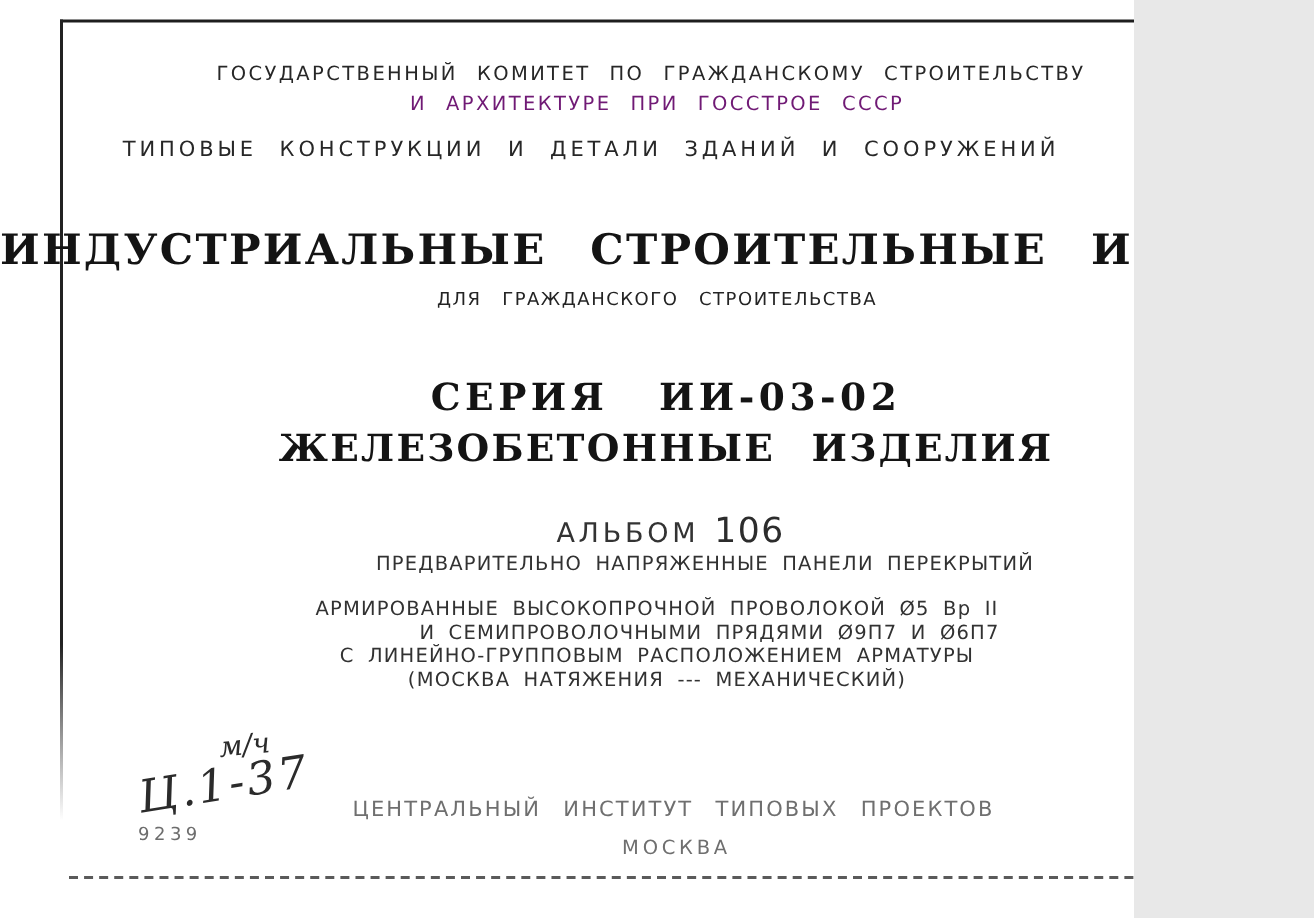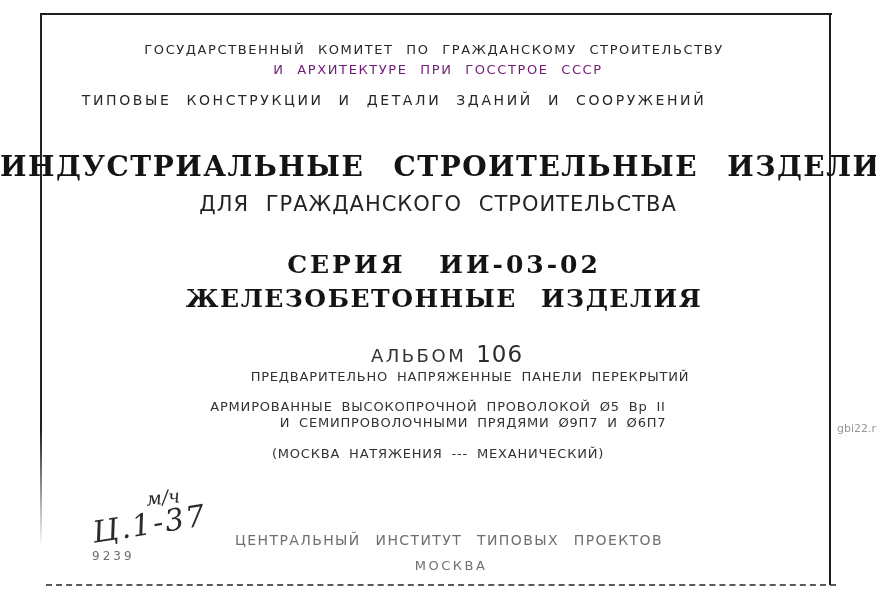--- a/index.html
+++ b/index.html
@@ -1,18 +1,18 @@
 <!DOCTYPE html>
 <html><head>
 <meta charset="utf-8">
 <style>
   html,body{margin:0;padding:0;background:#e8e8e8;}
   .page{
     position:relative;
-    width:876px;height:612px;
+    width:756px;height:612px;
     background:#ffffff;
     overflow:hidden;
     font-family:"DejaVu Sans",sans-serif;
   }
   
   .frame-top{position:absolute;left:40px;top:13px;width:792px;height:2px;background:#1e1e1e;}
   .frame-right{position:absolute;left:829px;top:13px;width:2px;height:572px;background:#1e1e1e;}
   .frame-left{position:absolute;left:40px;top:13px;width:2px;height:534px;
     background:linear-gradient(to bottom,#222 0%,#222 78%,rgba(34,34,34,.35) 92%,transparent 100%);}
   .frame-bottom{position:absolute;left:46px;top:584px;width:790px;height:0;
@@ -23,21 +23,21 @@
 
   
   .lettered{font-family:"DejaVu Sans",sans-serif;font-weight:500;}
   .hdr1{top:42px;font-size:13px;letter-spacing:1.6px;word-spacing:7px;transform:translateX(-4px);color:#272727;}
   .hdr2{top:62px;font-size:13px;letter-spacing:1.6px;word-spacing:7px;color:#701a75;}
   .hdr3{top:92px;font-size:14px;letter-spacing:2.6px;word-spacing:8px;transform:translateX(-44px);color:#272727;}
 
   
   .stamped{font-family:"DejaVu Serif",serif;font-weight:bold;color:#141414;}
   .title-main{top:150px;font-size:28px;letter-spacing:1.5px;word-spacing:18px;}
-  .title-sub{top:192px;font-size:21px;letter-spacing:1px;word-spacing:9px;font-family:"DejaVu Sans",sans-serif;font-weight:500;color:#242424;}
+  .title-sub{top:192px;font-size:12px;letter-spacing:1px;word-spacing:9px;font-family:"DejaVu Sans",sans-serif;font-weight:500;color:#242424;}
   .series1{top:250px;font-size:25px;letter-spacing:3px;word-spacing:22px;transform:translateX(+6px);}
   .series2{top:284px;font-size:25px;letter-spacing:1.5px;word-spacing:14px;transform:translateX(+6px);}
 
   .album{top:341px;font-size:18px;letter-spacing:2.5px;color:#333;transform:translateX(+9px);}
   .album .album-number{font-size:23px;letter-spacing:1px;margin-left:10px;color:#2c2c2c;}
 
   .desc{font-size:13px;letter-spacing:.8px;word-spacing:4px;color:#323232;}
   .d0{top:369px;padding-left:32px;} .d1{top:384px;} .d2{top:399px;} .d3{top:415px;padding-left:35px;} .d4{top:430px;} .d5{top:446px;}
 
   .institute{top:532px;font-size:14px;letter-spacing:1.4px;word-spacing:9px;color:#6f6f6f;transform:translateX(+11px);}
@@ -73,20 +73,21 @@
   <div class="line stamped series1">СЕРИЯ  ИИ-03-02</div>
   <div class="line stamped series2">ЖЕЛЕЗОБЕТОННЫЕ  ИЗДЕЛИЯ</div>
 
   <div class="line lettered album">
     <span>АЛЬБОМ</span><span class="album-number">106</span>
   </div>
 
   <div class="line lettered desc d0">ПРЕДВАРИТЕЛЬНО  НАПРЯЖЕННЫЕ  ПАНЕЛИ  ПЕРЕКРЫТИЙ</div>
   <div class="line lettered desc d2">АРМИРОВАННЫЕ  ВЫСОКОПРОЧНОЙ  ПРОВОЛОКОЙ  Ø5 Вр II</div>
   <div class="line lettered desc d3">И  СЕМИПРОВОЛОЧНЫМИ  ПРЯДЯМИ  Ø9П7  И  Ø6П7</div>
+  <div class="line lettered desc d4">С  ЛИНЕЙНО-ГРУППОВЫМ  РАСПОЛОЖЕНИЕМ  АРМАТУРЫ</div>
   <div class="line lettered desc d5">(МОСКВА  НАТЯЖЕНИЯ --- МЕХАНИЧЕСКИЙ)</div>
 
   <div class="hand hand-top">м/ч</div>
   <div class="hand hand-main">Ц.1-37</div>
   <div class="stamp-num">9239</div>
 
   <div class="line lettered institute">ЦЕНТРАЛЬНЫЙ  ИНСТИТУТ  ТИПОВЫХ  ПРОЕКТОВ</div>
   <div class="line lettered city">МОСКВА</div>
 
   <div class="watermark">gbi22.ru</div>

